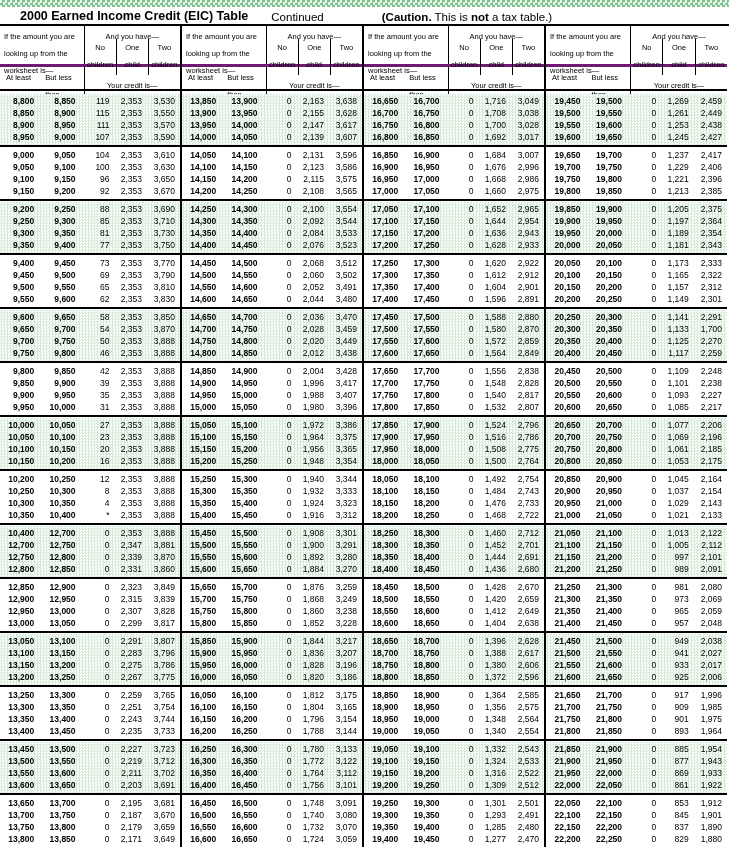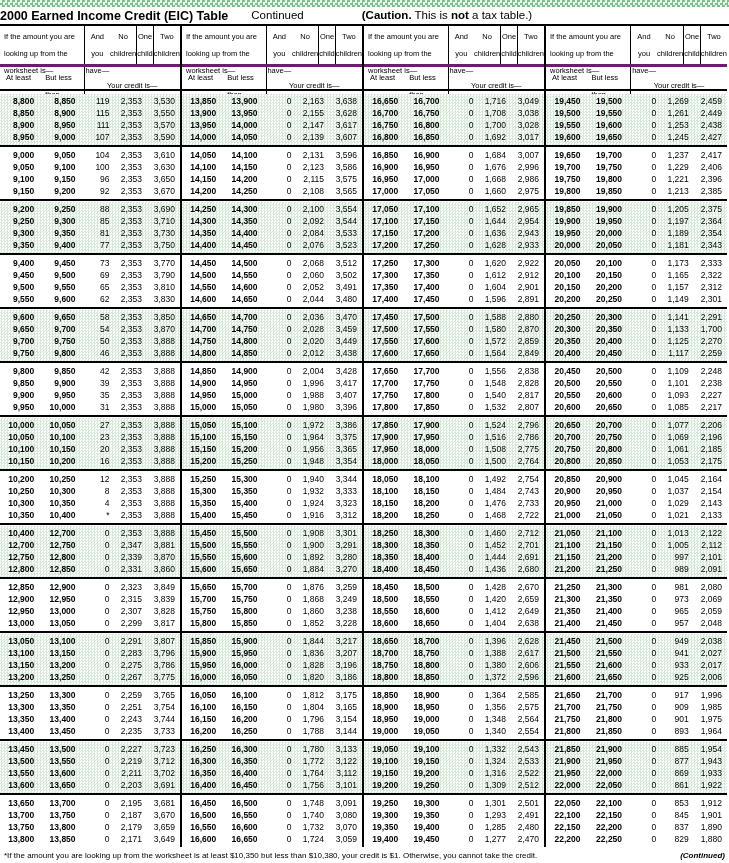--- a/index.html
+++ b/index.html
@@ -2,32 +2,32 @@
 <html><head>
 <meta charset="utf-8">
 <style>
   html,body{margin:0;padding:0;background:#fff;}
   .page{width:729px;height:863px;background:#fff;color:#000;
         font-family:"Liberation Sans", sans-serif;position:relative;overflow:hidden;
         box-sizing:border-box;}
   .top-strip{height:7px;width:100%;
       background-image:conic-gradient(#7fc08f 25%, #eaf6ec 0 50%, #7fc08f 0 75%, #eaf6ec 0);
       background-size:5px 5px;}
-  .title-row{display:flex;align-items:flex-start;padding:2px 4px 1px 0;border-bottom:2px solid #000;}
+  .title-row{display:flex;align-items:flex-end;padding:2px 4px 1px 20px;border-bottom:2px solid #000;}
   .title-main{font-weight:bold;font-size:12.5px;white-space:nowrap;}
   .title-cont{font-size:11.5px;margin-left:23px;white-space:nowrap;}
   .title-caution{font-size:11.5px;margin-left:58px;white-space:nowrap;}
   .cb{font-weight:bold;}
   .table{display:flex;}
   .group{width:182px;box-sizing:border-box;border-right:2px solid #000;display:flex;flex-direction:column;}
   .group:last-child{border-right:none;width:181px;}
   .group-header{border-bottom:2px solid #000;font-size:7.5px;line-height:17px;}
   .gh-top{display:flex;height:38px;}
   .amount-head{width:47%;box-sizing:border-box;border-right:1px solid #000;padding:2px 2px 0 4px;}
-  .children-head{width:53%;display:flex;flex-direction:row;}
+  .children-head{width:53%;display:flex;flex-direction:column;}
   .children-label{text-align:center;padding-top:2px;height:11px;}
   .children-cols{flex:1;display:flex;}
   .child-col{flex:1;box-sizing:border-box;border-left:1px solid #000;display:flex;align-items:flex-end;justify-content:center;text-align:center;padding-bottom:2px;}
   .child-col:first-child{border-left:none;}
   .gh-bot{display:grid;grid-template-columns:24% 23% 53%;border-top:3px solid #701a75;height:22px;}
   .atleast-head{padding:2px 0 0 6px;}
   .butless-head{padding:2px 2px 0 2px;border-right:1px solid #000;box-sizing:border-box;}
   .credit-head{display:flex;align-items:center;justify-content:center;}
   .group-body{padding-top:3px;}
   .band{padding:1px 0 2px 0;}
@@ -1826,17 +1826,13 @@
               <span class="cell c2">0</span>
               <span class="cell c3">829</span>
               <span class="cell c4">1,880</span>
             </div>
           </div>
         </div>
     </div>
 
   </div>
 
-  <div class="footnote">
-    <span>*If the amount you are looking up from the worksheet is at least $10,350 but less than $10,380, your credit is $1. Otherwise, you cannot take the credit.</span>
-    <span class="cont">(Continued)</span>
-  </div>
 </div>
 
 </body></html>

